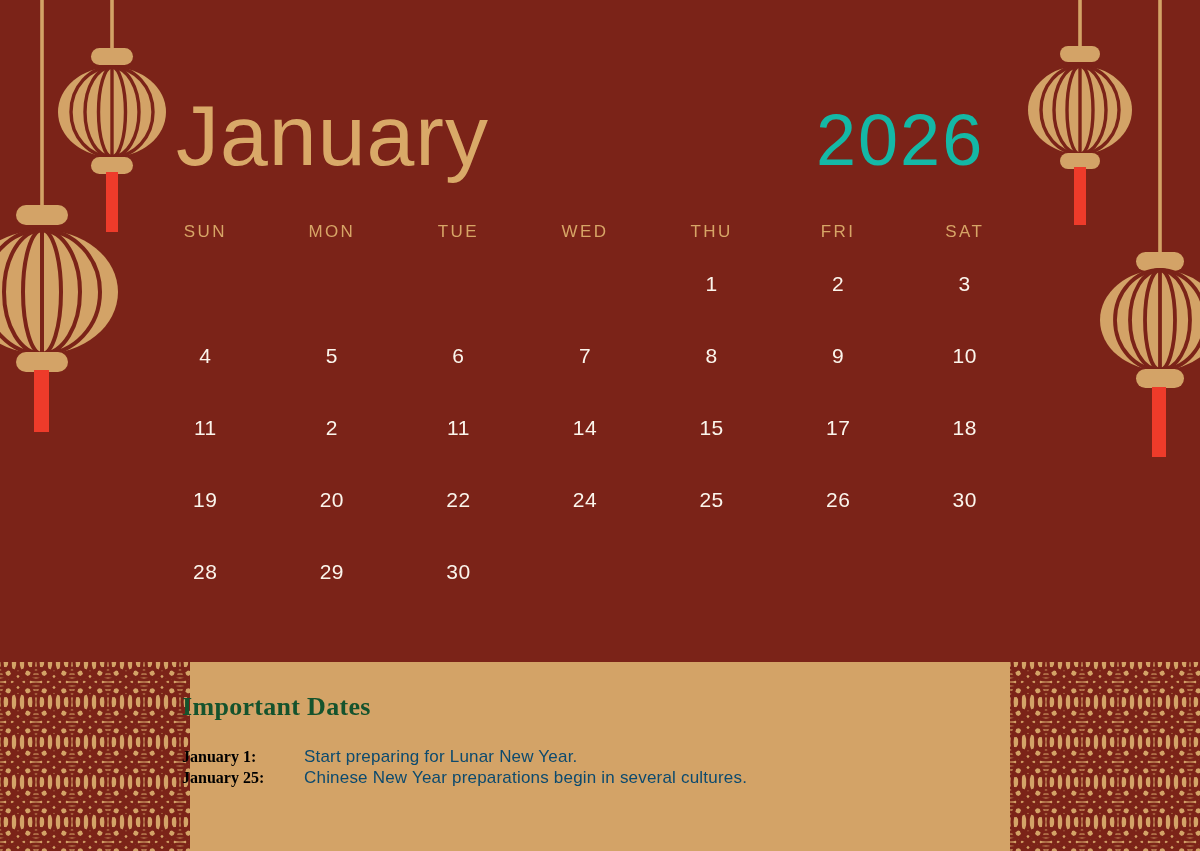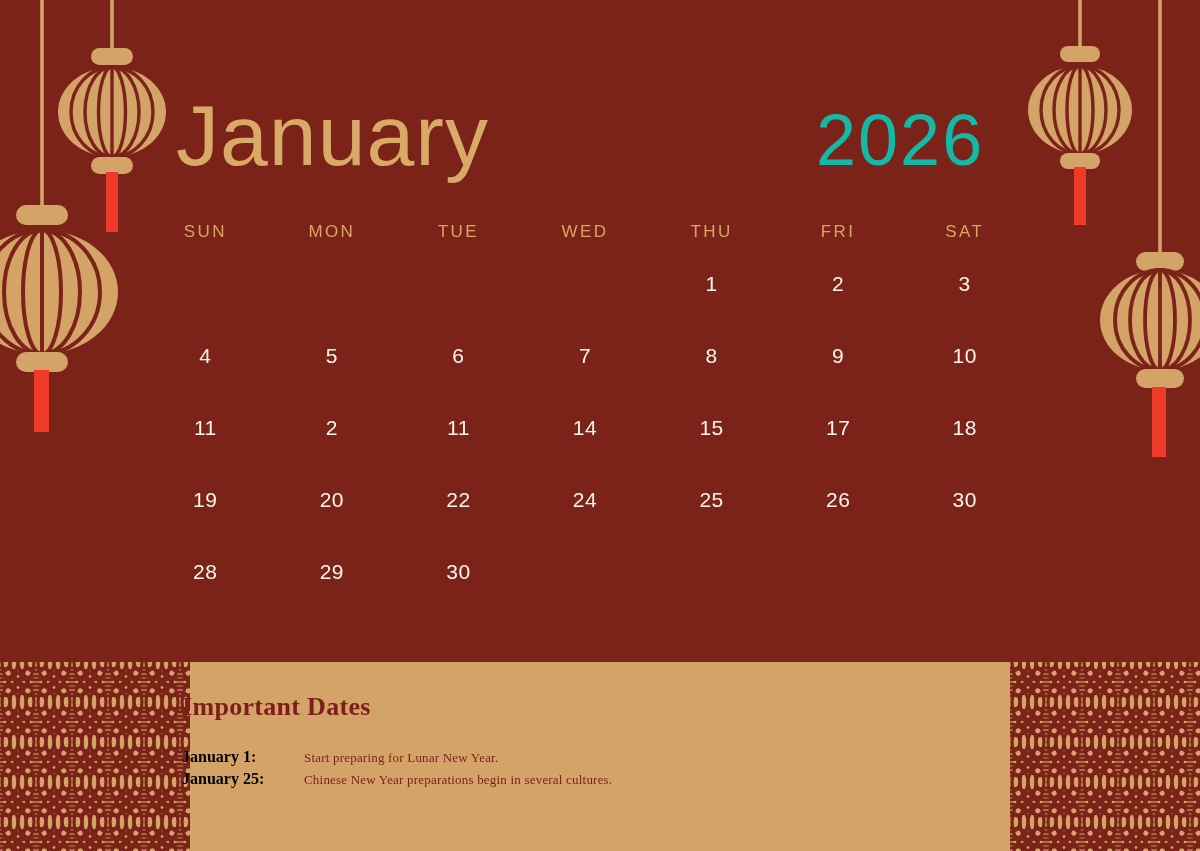--- a/index.html
+++ b/index.html
@@ -114,42 +114,42 @@
   .footer-inner {
     position: absolute;
     left: 182px;
     top: 30px;
     width: 880px;
   }
   .footer-title {
     font-family: "Liberation Serif", serif;
     font-weight: bold;
     font-size: 26px;
-    color: #7f1d1d;
+    color: #14532d;
     letter-spacing: 0.3px;
     margin: 0 0 24px 0;
   }
   .event-row {
     display: flex;
     align-items: baseline;
     line-height: 21px;
   }
   .event-label {
     font-family: "Liberation Serif", serif;
     font-weight: bold;
     font-size: 16px;
     color: #000000;
     width: 122px;
     flex: 0 0 122px;
     white-space: nowrap;
   }
   .event-desc {
-    font-family: Liberation Serif, serif;
-    font-size: 13px;
-    color: #7f1d1d;
+    font-family: Liberation Sans, sans-serif;
+    font-size: 17px;
+    color: #0c4a6e;
     letter-spacing: 0.2px;
     white-space: nowrap;
   }
 </style>
 </head>
 <body>
 
 <div id="page">
 
   <svg id="decor" viewBox="0 0 1200 851" width="1200" height="851" xmlns="http://www.w3.org/2000/svg">

